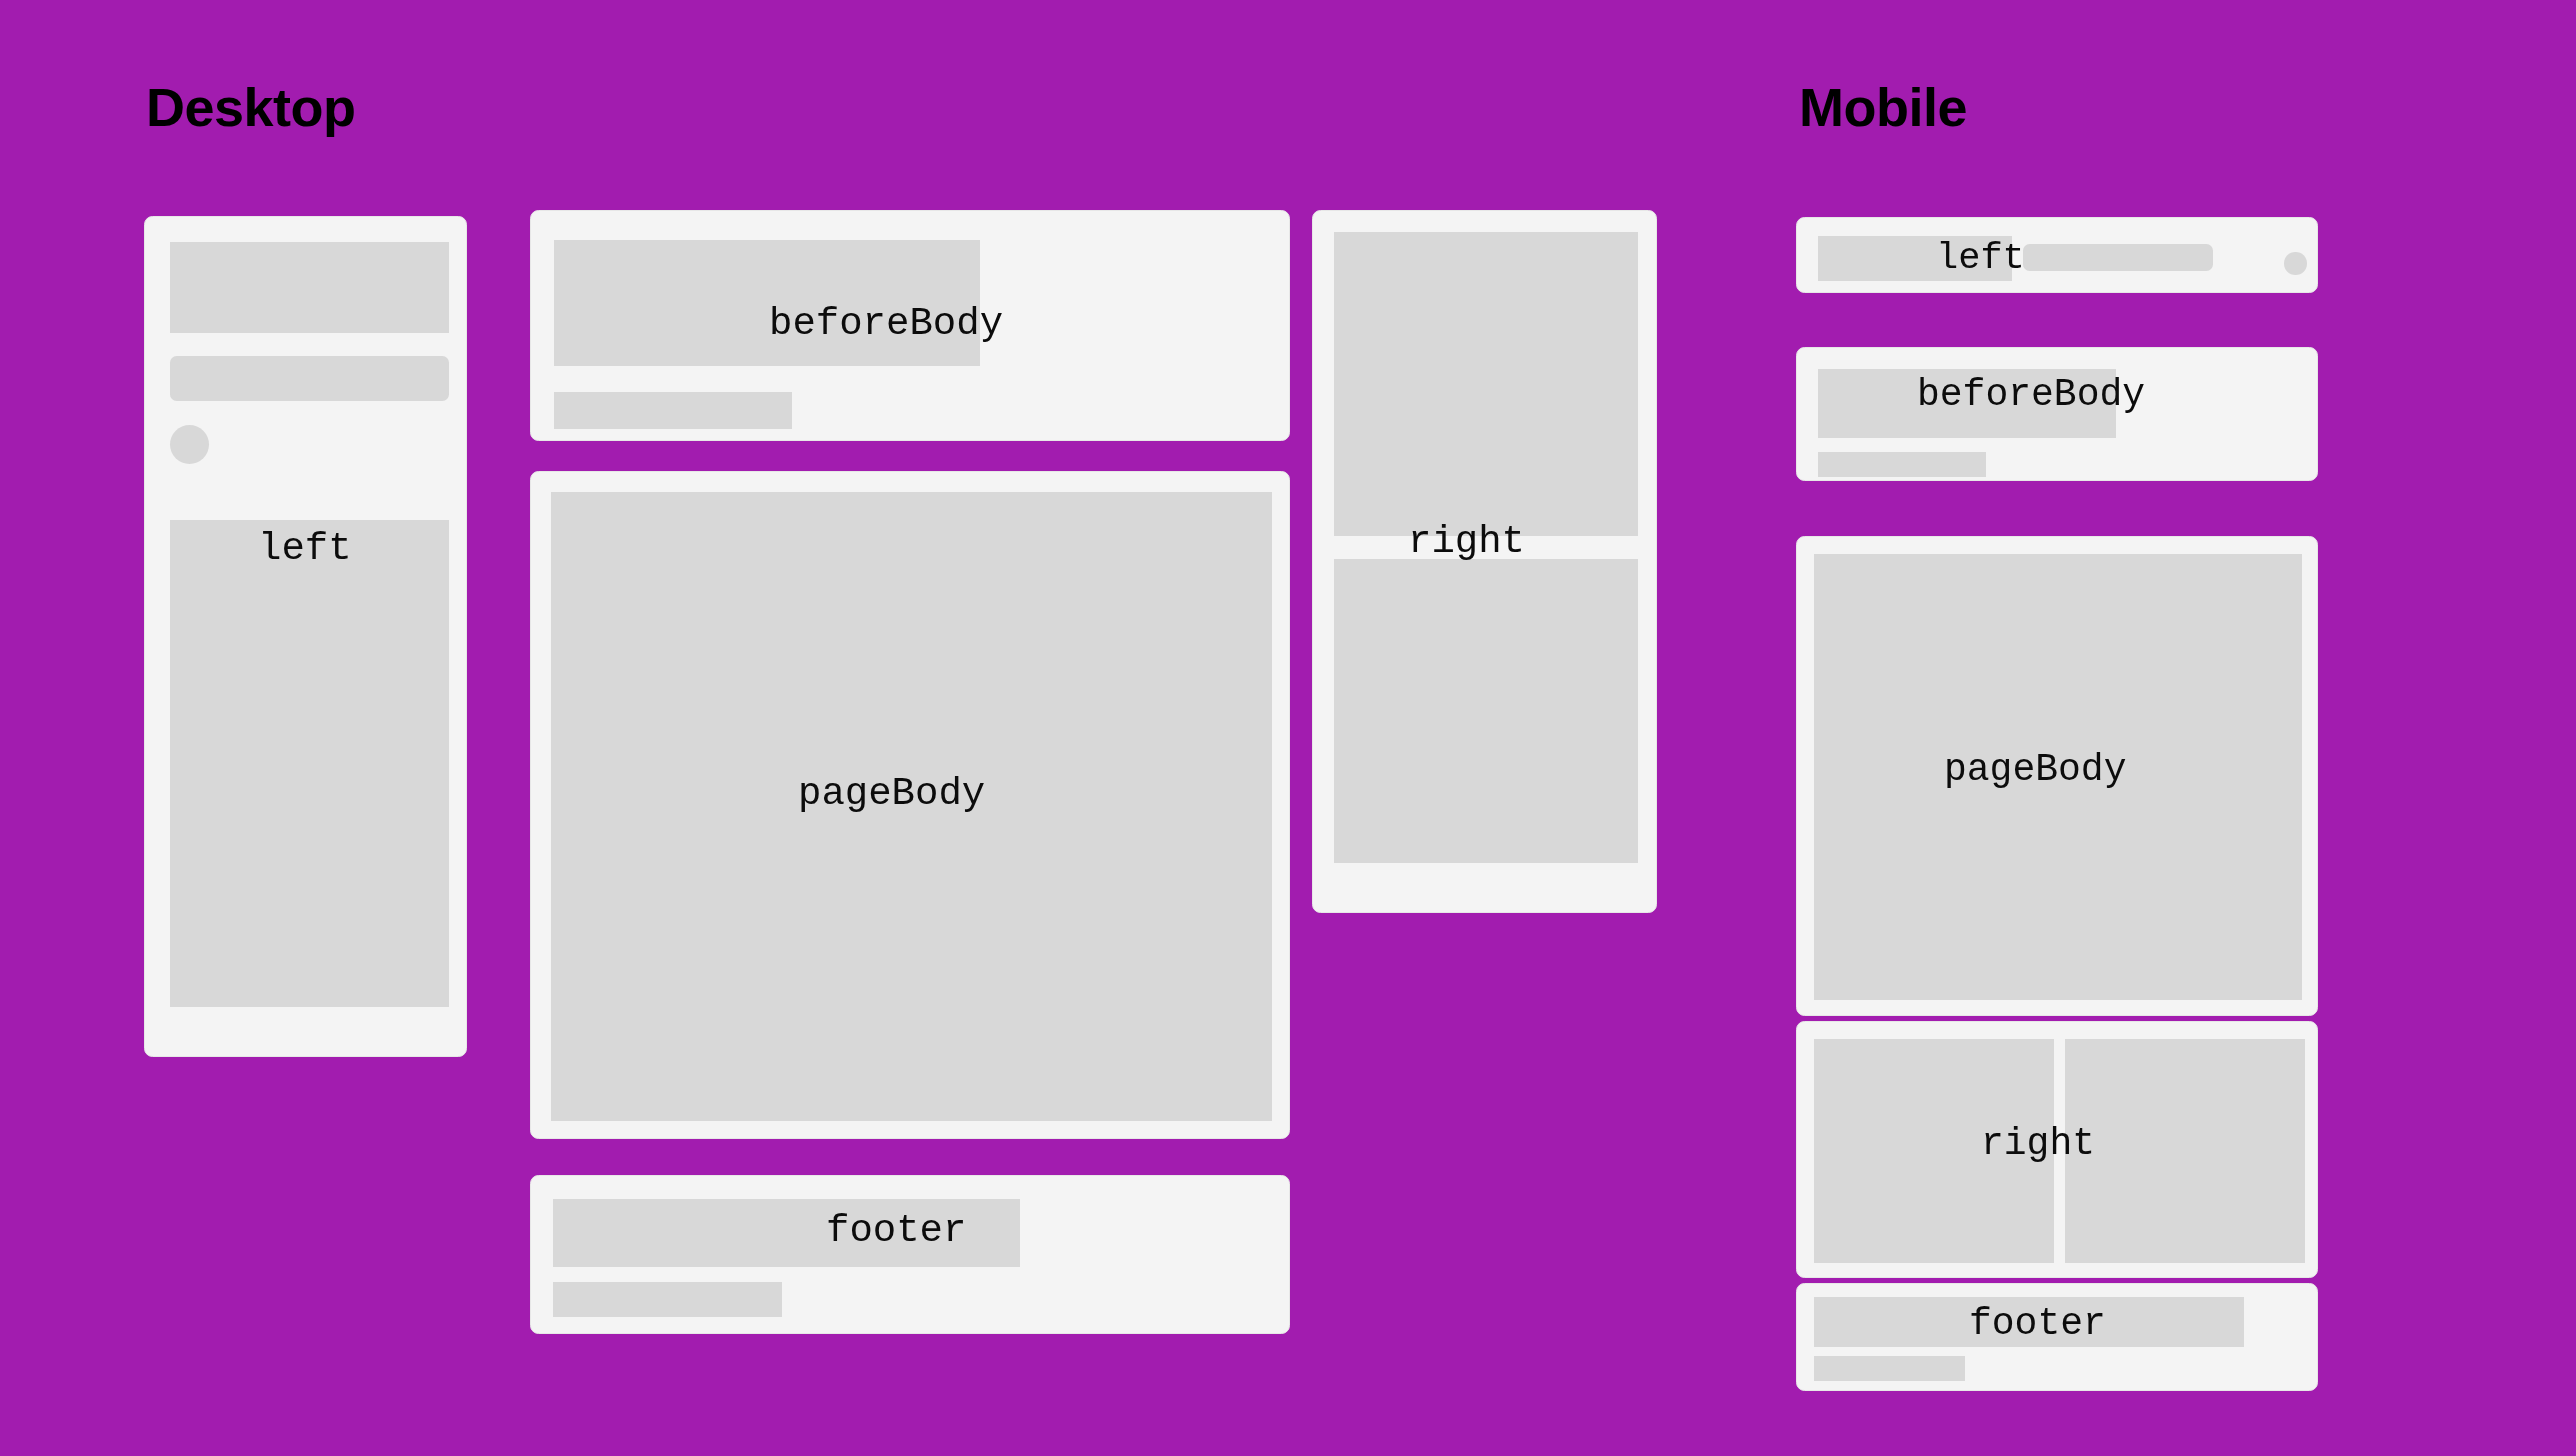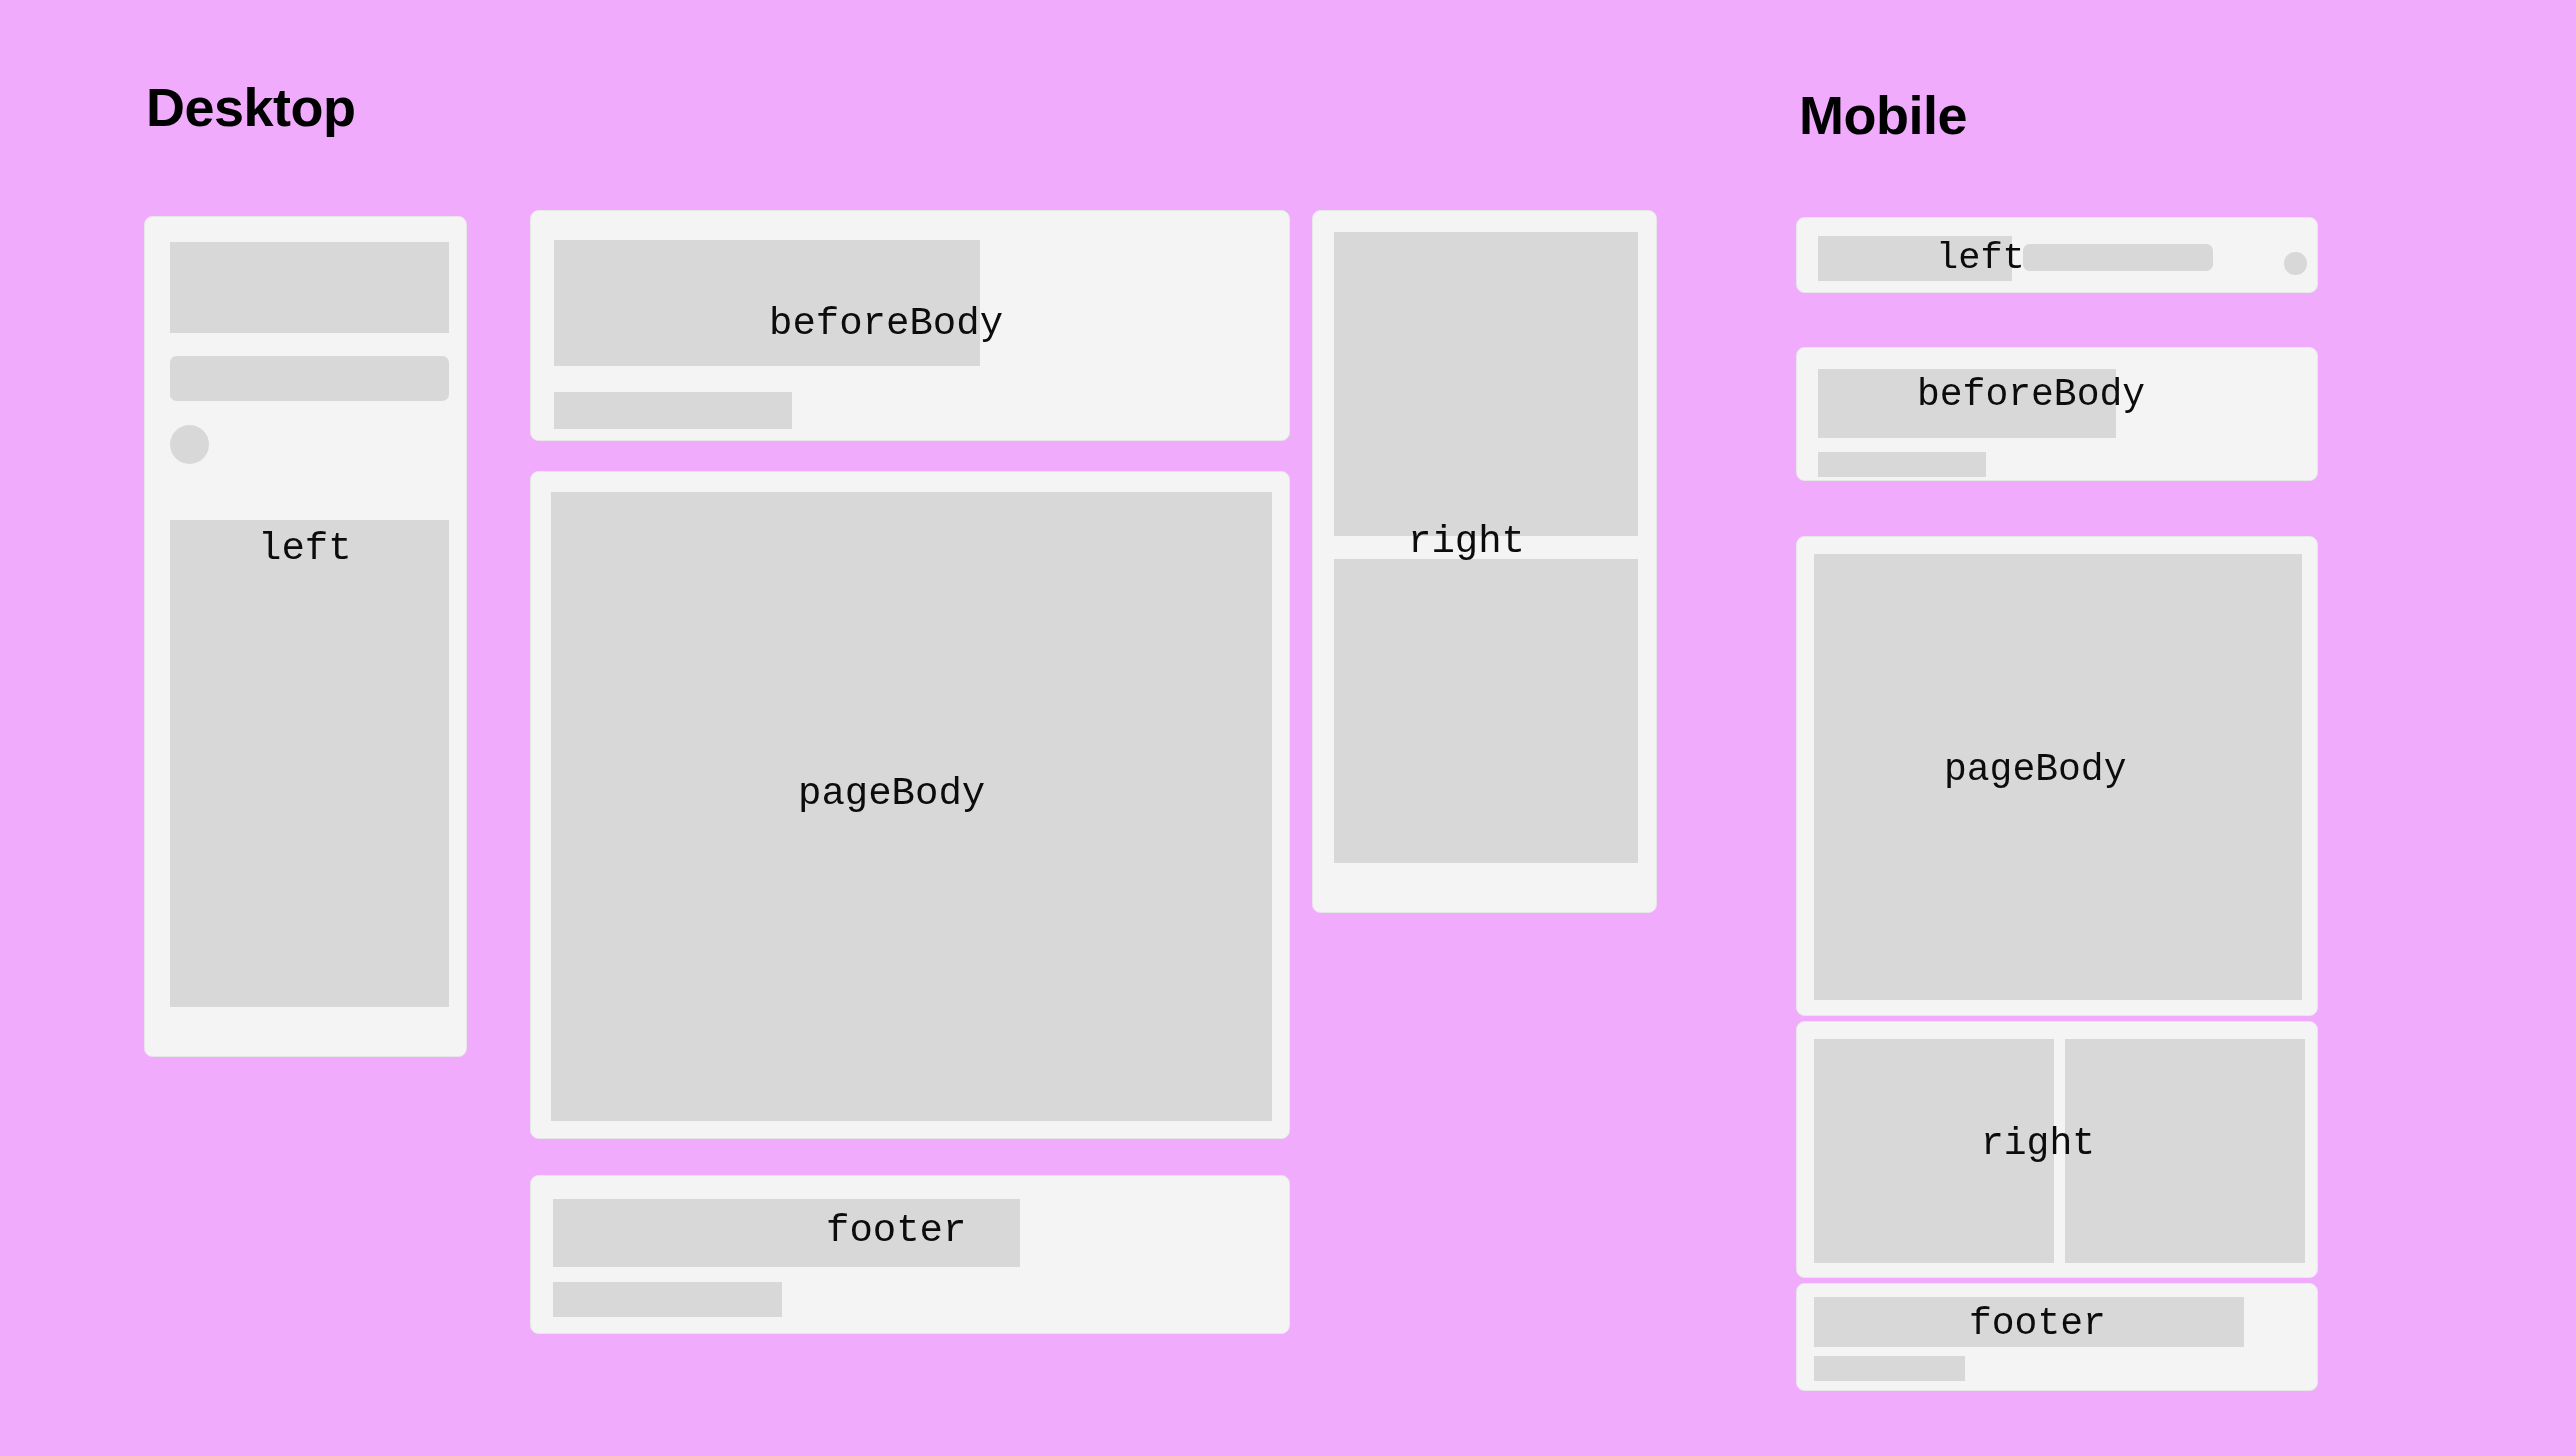--- a/index.html
+++ b/index.html
@@ -9,36 +9,36 @@
     height: 1456px;
     background: #f3f3f3;
     font-family: "Liberation Sans", sans-serif;
     overflow: hidden;
   }
 
   .stage {
     position: relative;
     width: 2576px;
     height: 1456px;
-    background: #f0abfc;
+    background: #a21caf;
   }
 
   
   .section-title {
     position: absolute;
     font-family: "Liberation Sans", sans-serif;
     font-weight: bold;
     font-size: 54px;
     letter-spacing: -0.5px;
     color: #000000;
     line-height: 1;
     white-space: nowrap;
   }
   #title-desktop { left: 146px; top: 80px; }
-  #title-mobile  { left: 1799px; top: 88px; }
+  #title-mobile  { left: 1799px; top: 80px; }
 
   
   .panel {
     position: absolute;
     background: #f4f4f4;
     border: 1.9px solid #e7e7e7;
     border-radius: 8.5px;
   }
 
   

